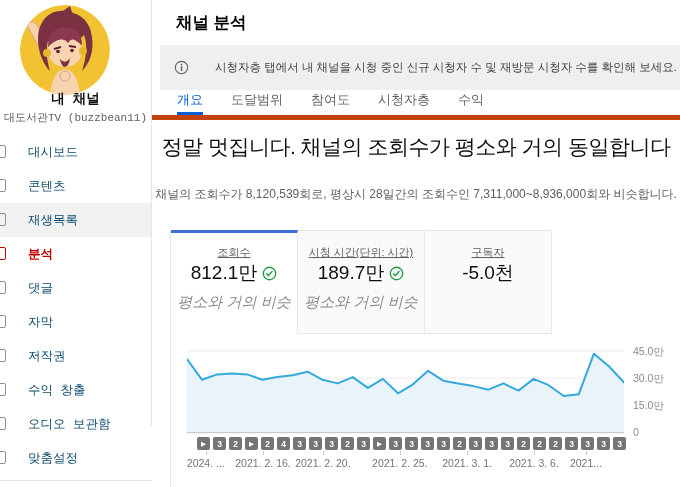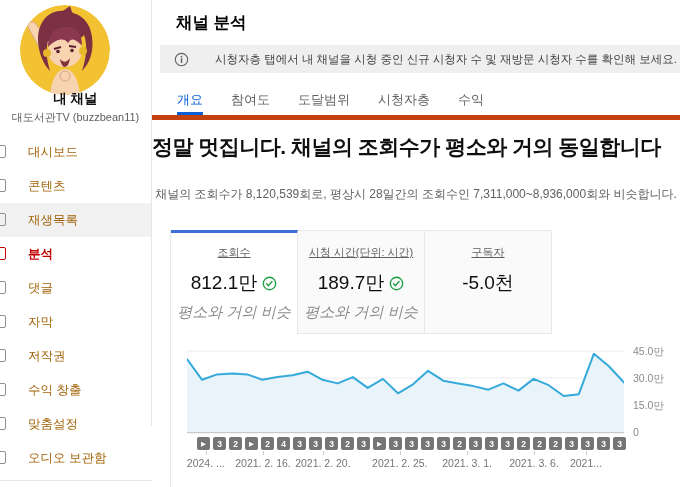--- a/index.html
+++ b/index.html
@@ -1,71 +1,71 @@
 <!DOCTYPE html>
 <html><head>
 <meta charset="utf-8">
 <style>
   * { margin:0; padding:0; box-sizing:border-box; }
   html,body { width:680px; height:487px; overflow:hidden; background:#fff;
     font-family:"Liberation Sans","DejaVu Sans",sans-serif; color:#0f0f0f; }
 
   
   .sidebar { position:absolute; left:0; top:0; width:152px; height:426px;
-    background:#fff; border-right:1px solid #e6e6e6; }
+    background:#fff; border-right:1px solid #e6e6e6;font-family:Liberation Mono, monospace; }
   .avatar-wrap { position:absolute; left:20px; top:5px; width:90px; height:90px;
     border-radius:50%; overflow:hidden; cursor:pointer; }
   .ch-label { position:absolute; top:90px; left:0; width:100%; text-align:center;
     font-size:13.5px; font-weight:700; color:#0f0f0f; }
   .ch-name { position:absolute; top:110px; left:0; width:100%; text-align:center;
     font-size:11px; color:#606060; }
   .menu { position:absolute; top:135px; left:0; width:100%; }
   .menu-item { position:relative; height:34px; display:flex; align-items:center;
-    padding-left:28px; font-size:12.5px; color:#a16207; cursor:pointer; }
+    padding-left:28px; font-size:12.5px; color:#0c4a6e; cursor:pointer; }
   .menu-item.hovered { background:#f1f1f1; }
   .menu-item.active { color:#c00000; font-weight:700; }
   .menu-ic { position:absolute; left:-7px; top:10px; width:13px; height:13px;
     border:1.6px solid #909090; border-radius:2px; }
   .menu-item.active .menu-ic { border-color:#c00000; }
   .sidebar-divider { position:absolute; left:0; top:480px; width:152px;
     border-top:1px solid #e6e6e6; }
 
   
   .main { position:absolute; left:152px; top:0; width:528px; height:487px; }
   .page-title { position:absolute; left:24px; top:12px; font-size:16.5px;
     font-weight:600; color:#030303; }
-  .banner { position:absolute; left:8px; right:0; top:45px; height:28px;
+  .banner { position:absolute; left:8px; right:0; top:45px; height:45px;
     background:#efefef; display:flex; align-items:center; }
   .info-ic { margin-left:14px; width:15px; height:15px; flex:none; }
   .banner-text { margin-left:26px; font-size:11.5px; color:#3f3f3f; white-space:nowrap; }
 
   .tabs { position:absolute; left:0; right:0; top:85px; height:35px;
     border-bottom:5px solid #c2410c; display:flex; gap:28px; padding-left:25px; }
   .tab { font-size:13px; font-weight:500; color:#606060; display:flex;
     align-items:center; padding-top:3px; border-bottom:3px solid transparent;
     cursor:pointer; }
   .tab.active { color:#065fd4; border-bottom-color:#065fd4; }
 
-  .headline { position:absolute; top:133px; left:0; right:0; text-align:left;
-    font-size:21px; font-weight:700; color:#0f0f0f; letter-spacing:-0.5px;
+  .headline { position:absolute; top:133px; left:0; right:0; text-align:center;
+    font-size:21px; font-weight:400; color:#0f0f0f; letter-spacing:-0.5px;
     white-space:nowrap; }
   .subtext { position:absolute; top:186px; left:0; right:0; text-align:center;
     font-size:12px; color:#606060; white-space:nowrap; }
 
   .overview-card { position:absolute; left:18px; top:230px; width:520px;
     height:270px; border-left:1px solid #e8e8e8; }
   .stat-strip { display:flex; height:104px; }
   .stat-card { width:127px; flex:none; background:#fafafa; text-align:center;
     border-top:1px solid #e8e8e8; border-right:1px solid #e8e8e8;
     border-bottom:1px solid #e8e8e8; padding-top:14px; cursor:pointer; }
   .stat-card.active { background:#fff; border-top:3px solid #3d6fd8;
     border-bottom:none; padding-top:12px; }
   .stat-label { font-size:11px; color:#606060; display:flex; gap:4px;
     align-items:center; justify-content:center;text-decoration:underline; }
-  .stat-value { margin-top:10px; font-size:19px; font-weight:500; color:#0f0f0f;
+  .stat-value { margin-top:0; font-size:19px; font-weight:500; color:#0f0f0f;
     display:flex; gap:5px; align-items:center; justify-content:center; }
   .stat-note { margin-top:7px; font-size:15px; font-style:italic; color:#8a8a8a; }
 
   .chart-region { position:relative; height:160px; background:#fff; }
   .plot { position:absolute; left:16px; top:11px; }
   .ylabel { position:absolute; left:462px; font-size:10.5px; color:#8a8a8a;
     white-space:nowrap; }
   .badges { position:absolute; left:26px; top:103px; display:flex; gap:3px; }
   .badge { width:13px; height:13px; background:#757575; border-radius:2px;
     color:#fff; font-size:8.5px; font-weight:700; display:flex;
@@ -129,46 +129,46 @@
       <div class="menu-item">
         <span class="menu-ic"></span>
         <span>저작권</span>
       </div>
       <div class="menu-item">
         <span class="menu-ic"></span>
         <span>수익 창출</span>
       </div>
       <div class="menu-item">
         <span class="menu-ic"></span>
+        <span>오디오 보관함</span>
+      </div>
+      <div class="menu-item">
+        <span class="menu-ic"></span>
         <span>맞춤설정</span>
-      </div>
-      <div class="menu-item">
-        <span class="menu-ic"></span>
-        <span>오디오 보관함</span>
       </div>
     </nav>
   <div class="sidebar-divider"></div>
 </aside>
 
 <main class="main">
   <h1 class="page-title">채널 분석</h1>
 
   <div class="banner">
     <svg class="info-ic" viewBox="0 0 16 16">
       <circle cx="8" cy="8" r="6.6" fill="none" stroke="#606060" stroke-width="1.2"></circle>
       <circle cx="8" cy="4.9" r="0.9" fill="#606060"></circle>
       <rect x="7.25" y="6.6" width="1.5" height="5" fill="#606060"></rect>
     </svg>
     <span class="banner-text">시청자층 탭에서 내 채널을 시청 중인 신규 시청자 수 및 재방문 시청자 수를 확인해 보세요.</span>
   </div>
 
   <div class="tabs" id="tabs">
       <div class="tab active">개요</div>
+      <div class="tab">도달범위</div>
       <div class="tab">참여도</div>
-      <div class="tab">도달범위</div>
       <div class="tab">시청자층</div>
       <div class="tab">수익</div>
     </div>
 
   <div class="headline">정말 멋집니다. 채널의 조회수가 평소와 거의 동일합니다</div>
   <div class="subtext">채널의 조회수가 8,120,539회로, 평상시 28일간의 조회수인 7,311,000~8,936,000회와 비슷합니다.</div>
 
   <div class="overview-card">
     <div class="stat-strip" id="stats">
         <div class="stat-card active">

